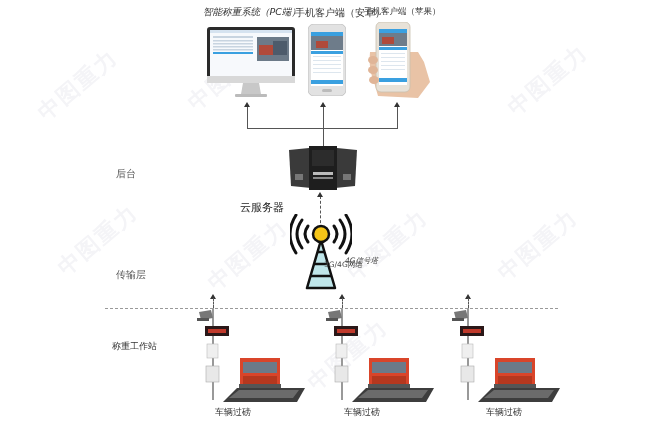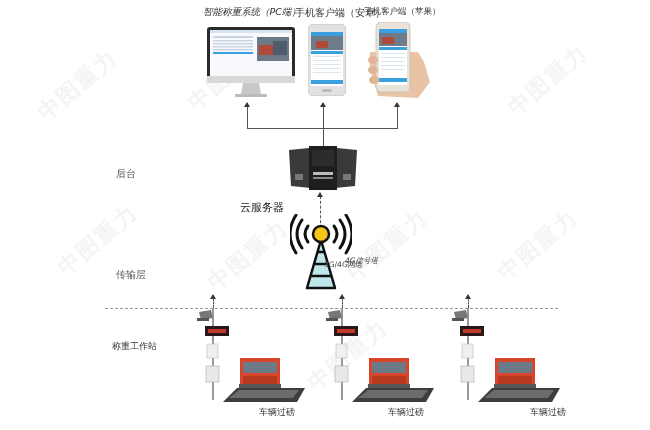--- a/index.html
+++ b/index.html
@@ -6,21 +6,21 @@
   body{width:650px;height:430px;background:#ffffff;position:relative;overflow:hidden;
        font-family:"DejaVu Sans","Liberation Sans",sans-serif;color:#333;}
   .abs{position:absolute;}
   .wm{position:absolute;font-size:22px;font-weight:bold;color:#f4f4f7;transform:rotate(-40deg);letter-spacing:2px;white-space:nowrap;}
   .top-label{position:absolute;top:6px;font-size:9.5px;color:#333;white-space:nowrap;}
   .side-label{position:absolute;font-size:10px;color:#555;white-space:nowrap;}
   .line{position:absolute;background:#555;}
   .arrowhead{position:absolute;width:0;height:0;border-left:3px solid transparent;border-right:3px solid transparent;border-bottom:5px solid #333;}
   .cloud-label{position:absolute;left:240px;top:160px;font-size:11px;color:#222;margin-top:40px;}
   .tower-label{position:absolute;font-size:7.5px;color:#444;white-space:nowrap;}
-  .station-label{position:absolute;font-size:9px;color:#333;white-space:nowrap;margin-left:44px;}
+  .station-label{position:absolute;font-size:9px;color:#333;white-space:nowrap;}
   .dash{position:absolute;left:105px;top:308px;width:453px;border-top:1.5px dashed #999;}
 </style>
 </head>
 <body>
 
 <div class="wm" style="left:30px;top:70px;">中图重力</div>
 <div class="wm" style="left:180px;top:60px;">中图重力</div>
 <div class="wm" style="left:500px;top:65px;">中图重力</div>
 <div class="wm" style="left:50px;top:225px;">中图重力</div>
 <div class="wm" style="left:340px;top:230px;">中图重力</div>

